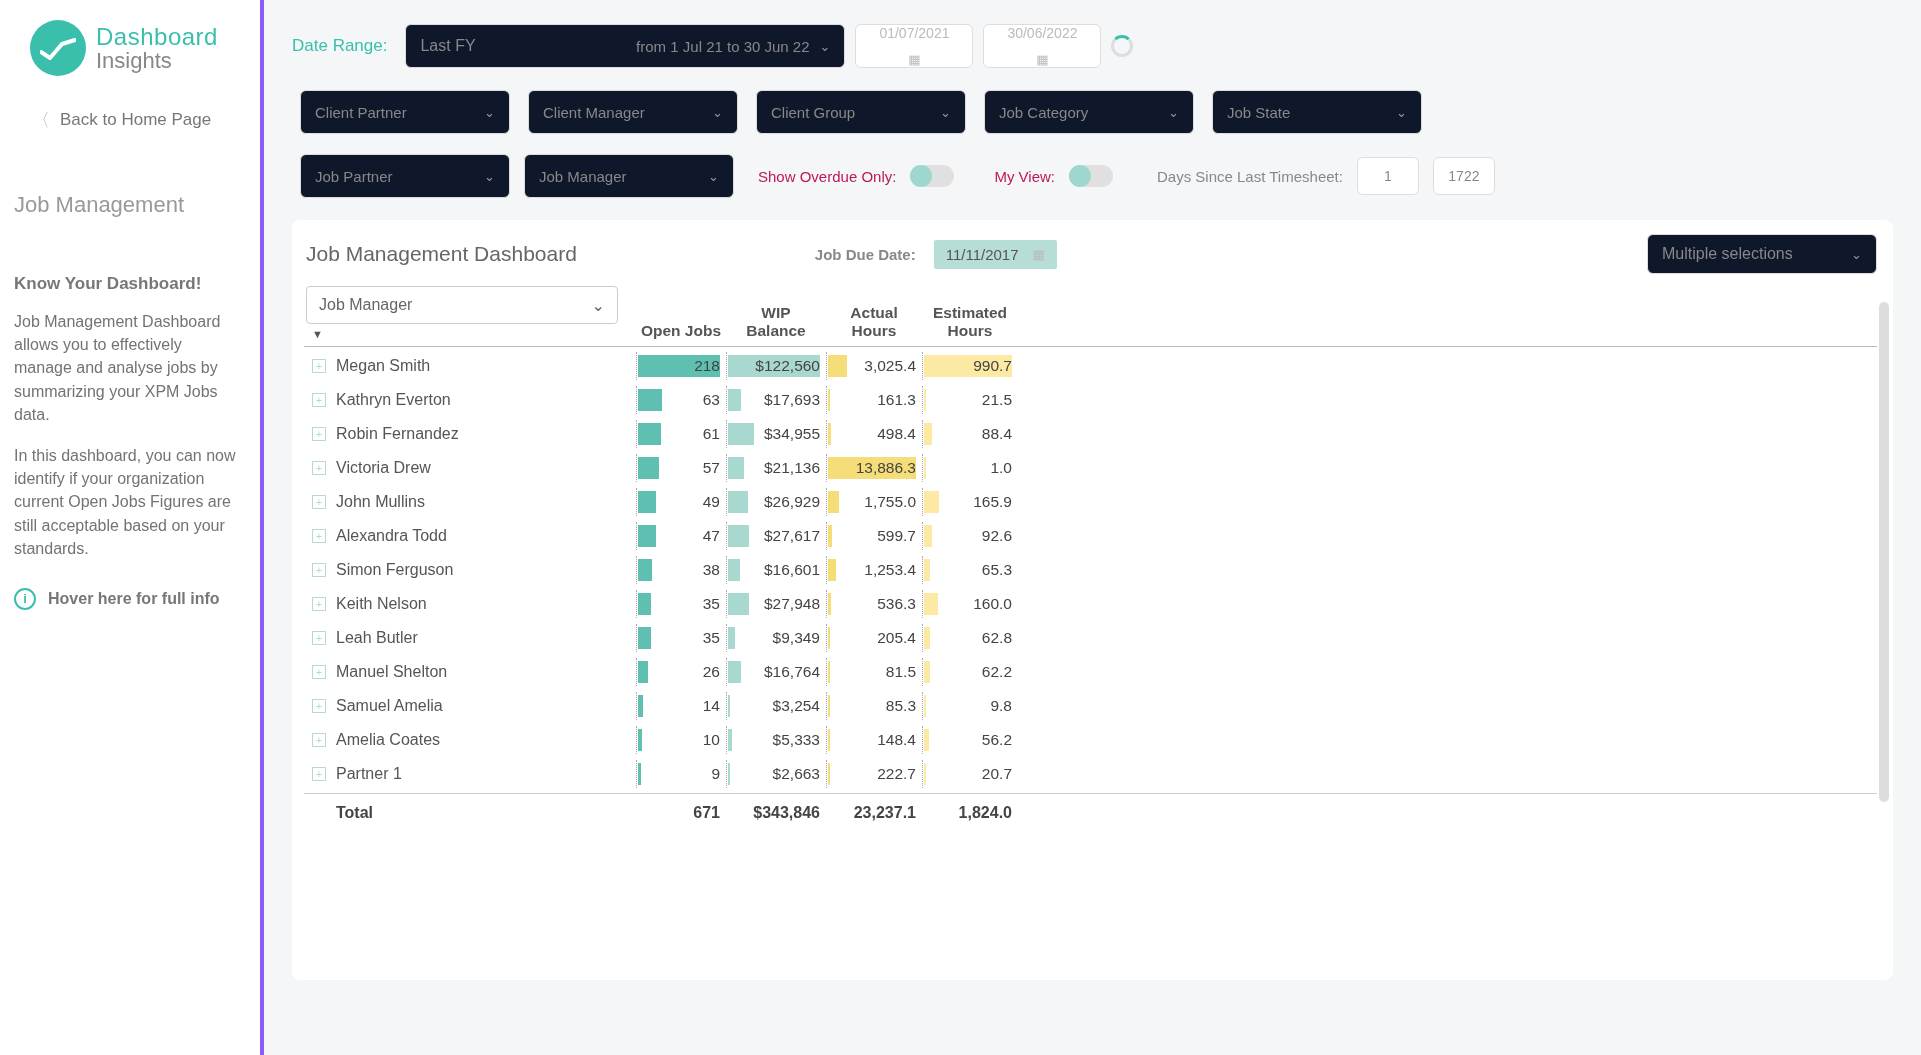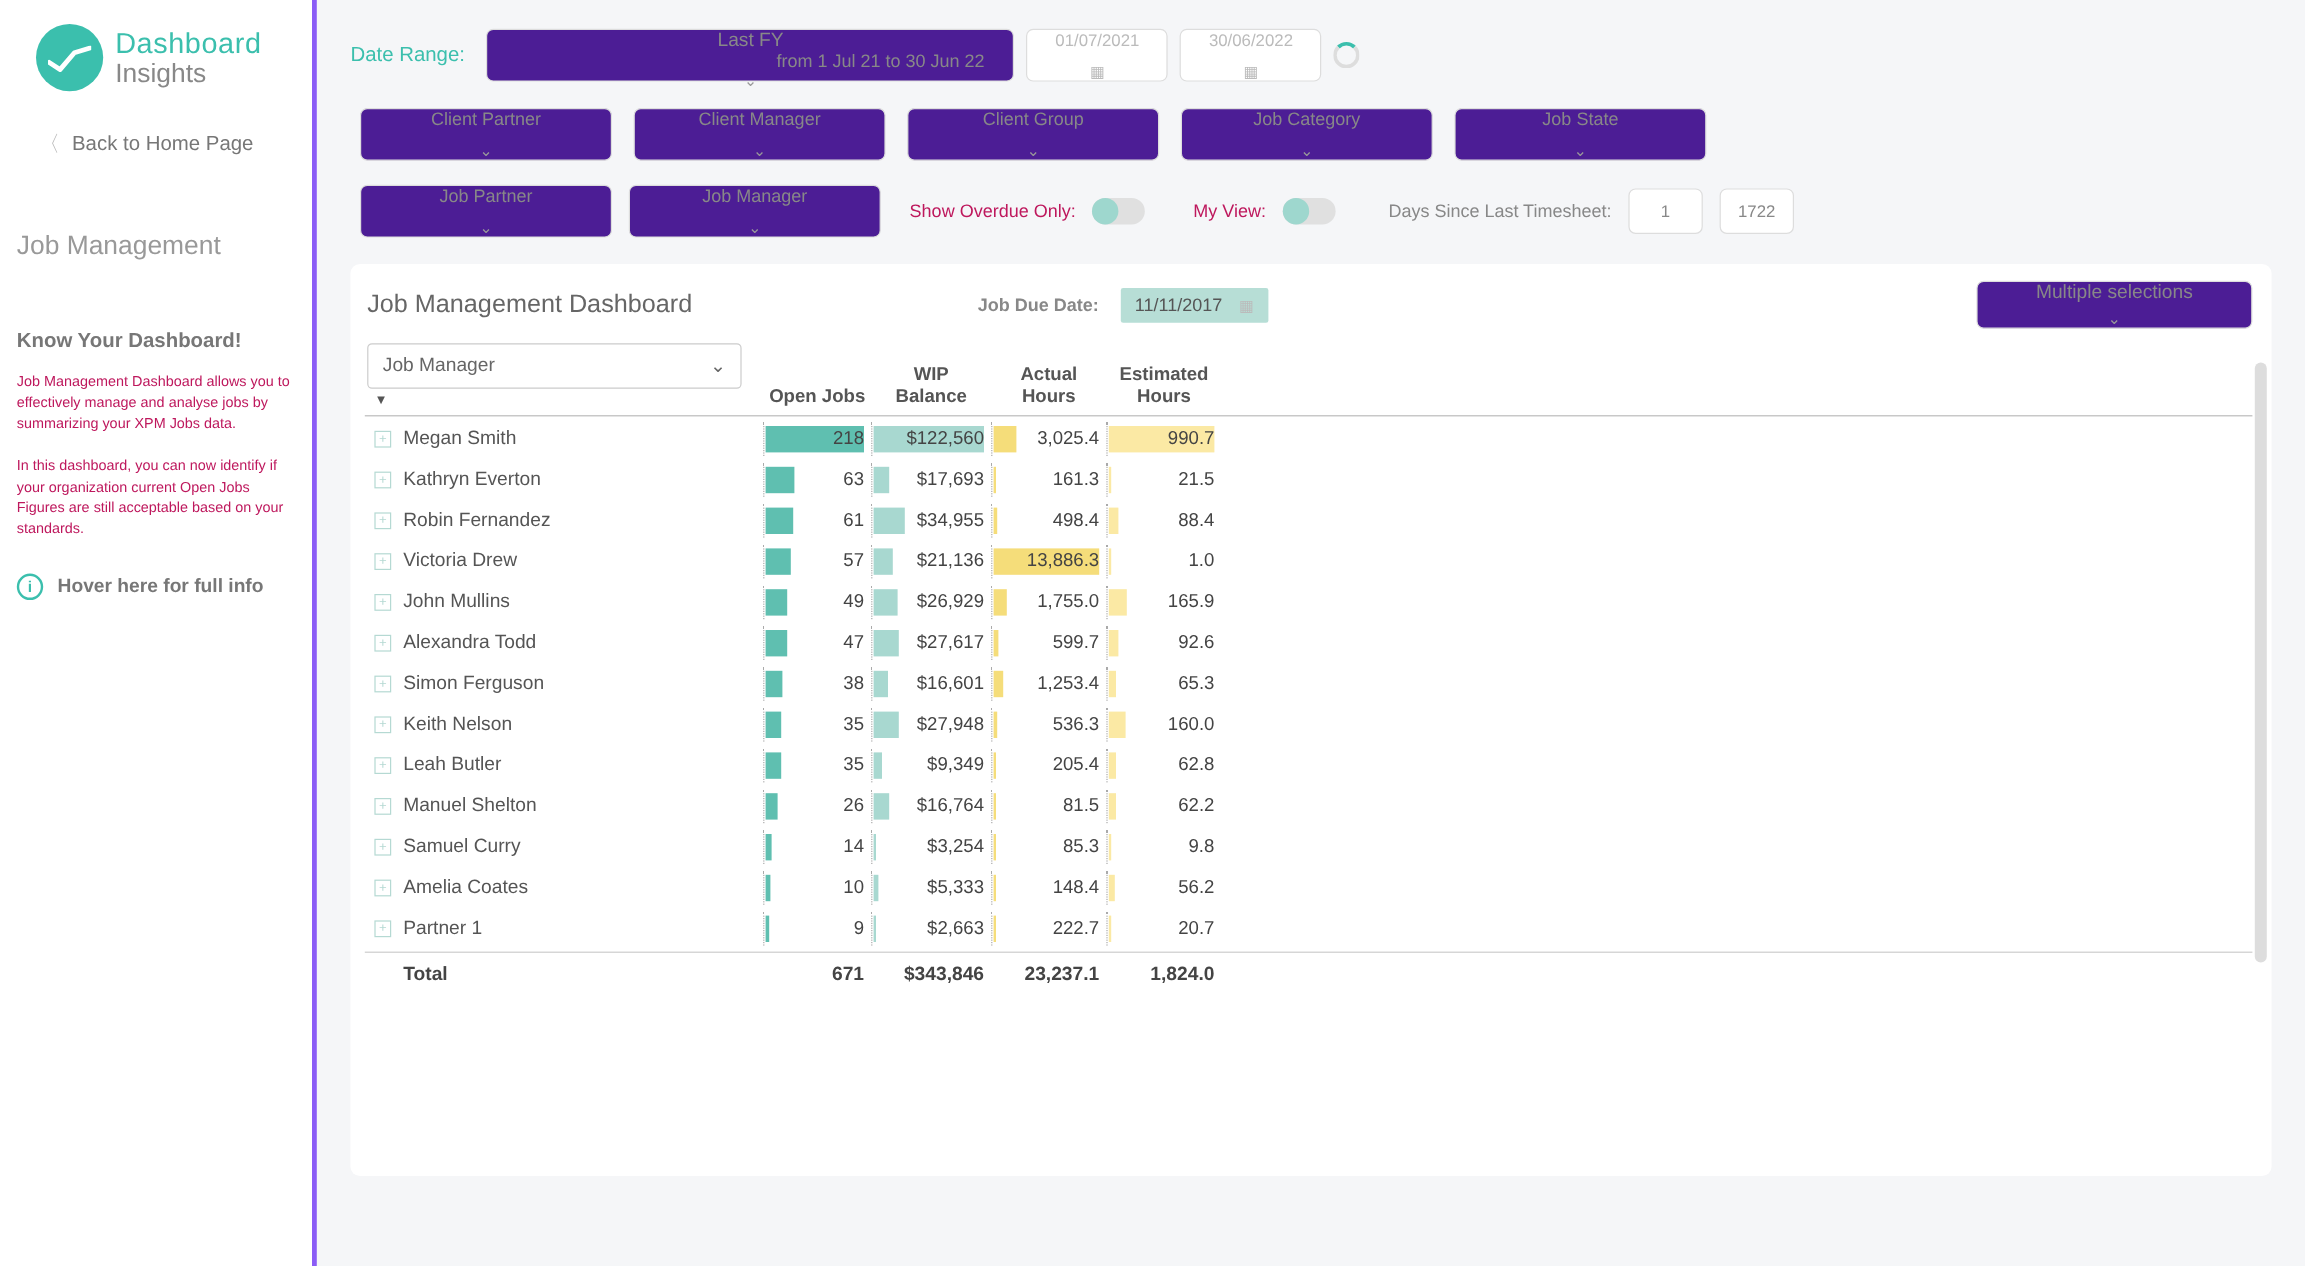--- a/index.html
+++ b/index.html
@@ -30,36 +30,36 @@
 .logo-text { line-height: 1.05; }
 .logo-text .l1 { color: #3bbfad; font-size: 24px; font-weight: 400; letter-spacing: 0.5px; }
 .logo-text .l2 { color: #888; font-size: 22px; font-weight: 400; }
 .back-link {
   display: flex; align-items: center; gap: 10px;
   color: #777; font-size: 17px; padding: 16px 0 16px 20px; cursor: pointer;
 }
 .chev-left { font-size: 18px; color: #bbb; }
 .side-title { font-size: 22px; color: #999; padding: 44px 0 0 2px; font-weight: 400; }
 .side-sub1 { font-size: 17px; font-weight: 600; color: #777; padding: 56px 0 8px 2px; }
-.side-body { font-size: 12px; color: #be185d; line-height: 1.45; padding: 8px 6px 0 2px; }
+.side-body { font-size: 16px; color: #737373; line-height: 1.45; padding: 8px 6px 0 2px; }
 .info-row { display: flex; align-items: center; gap: 12px; padding: 28px 0 0 2px; }
 .info-icon {
   width: 22px; height: 22px; border: 2px solid #3bbfad; border-radius: 50%;
   color: #3bbfad; display: flex; align-items: center; justify-content: center;
   font-weight: 700; font-size: 13px;
 }
 .info-text { color: #777; font-weight: 600; font-size: 16px; }
 
 .main { flex: 1; padding: 0 28px 0 28px; overflow: hidden; }
 .filters1 { display: flex; align-items: center; gap: 10px; padding: 24px 0 0 0; }
 .label-dr { color: #3bbfad; font-size: 17px; margin-right: 8px; }
 .sel {
-  background: #4c1d95; border: 1px solid #ddd; border-radius: 6px;
+  background: #0f172a; border: 1px solid #ddd; border-radius: 6px;
   height: 44px; display: flex; align-items: center; justify-content: space-between;
-  padding: 0 14px; color: #888; font-size: 16px; cursor: pointer; flex-direction: column;
+  padding: 0 14px; color: #888; font-size: 16px; cursor: pointer;
 }
 .sel .chev { color: #999; font-size: 13px; }
 .sel-wide { width: 440px; }
 .sel-wide .mid { color: #888; font-size: 15px; margin-left: auto; margin-right: 10px; }
 .date-in {
   background: #fff; border: 1px solid #ddd; border-radius: 6px;
   height: 44px; width: 118px; display: flex; align-items: center; padding: 0 10px;
   color: #bbb; font-size: 14px; justify-content: space-between; flex-direction: column;
 }
 .cal-icon { color: #bbb; font-size: 13px; }
@@ -470,21 +470,21 @@
               <div class="bar yellow" style="width: 2px;"></div>
               <span class="val">81.5</span>
             </div>
             <div class="cell est">
               <div class="bar ltyellow" style="width: 6px;"></div>
               <span class="val">62.2</span>
             </div>
           </div>
           <div class="row">
             <div class="expand">+</div>
-            <div class="name">Samuel Curry</div>
+            <div class="name">Samuel Amelia</div>
             <div class="cell open">
               <div class="bar teal" style="width: 5px;"></div>
               <span class="val">14</span>
             </div>
             <div class="cell wip">
               <div class="bar ltteal" style="width: 2px;"></div>
               <span class="val">$3,254</span>
             </div>
             <div class="cell act">
               <div class="bar yellow" style="width: 2px;"></div>

